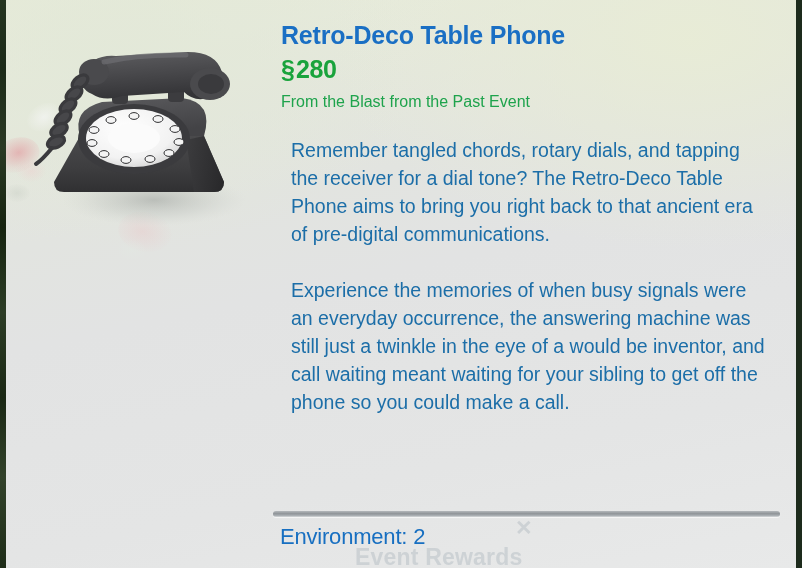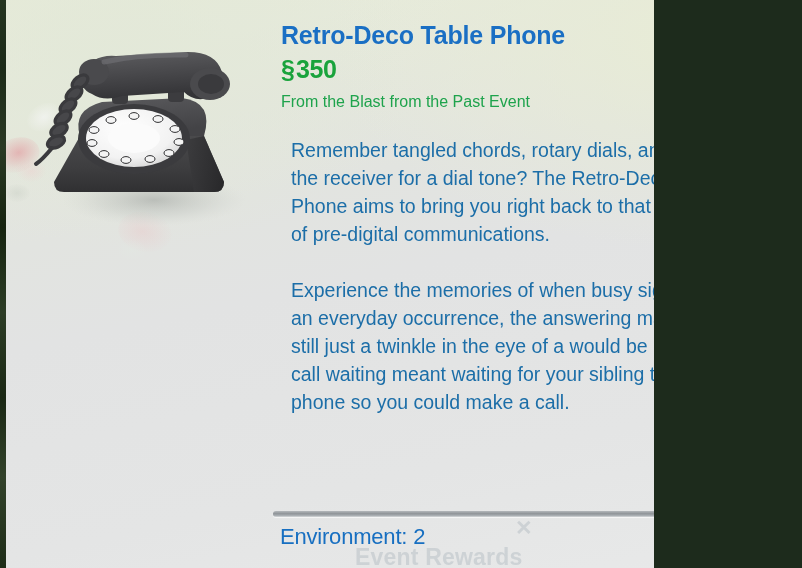--- a/index.html
+++ b/index.html
@@ -3,21 +3,21 @@
 <meta charset="utf-8">
 <title>Item Tooltip</title>
 <style>
   html, body {
     margin: 0;
     padding: 0;
     background: #1d2b1c;
   }
   #screen {
     position: relative;
-    width: 654px;
+    width: 796px;
     height: 568px;
     overflow: hidden;
     font-family: "Liberation Sans", sans-serif;
     -webkit-font-smoothing: antialiased;
   }
 
   
   .world-strip {
     position: absolute;
     left: 0; top: 0;
@@ -272,21 +272,21 @@
       </g>
       <path d="M34 108 Q24 120 18 124" stroke="#3a3a3d" stroke-width="4" fill="none" stroke-linecap="round"></path>
     </svg>
   </div>
 
   <div class="info">
     <h1 class="item-title">Retro-Deco Table Phone</h1>
 
     <div class="price-row">
       <span class="simoleon">§</span>
-      <span class="price-value">350</span>
+      <span class="price-value">280</span>
     </div>
 
     <div class="event-line">From the Blast from the Past Event</div>
 
     <div class="desc">
       <p>Remember tangled chords, rotary dials, and tapping the receiver for a dial tone? The Retro-Deco Table Phone aims to bring you right back to that ancient era of pre-digital communications.</p>
       <p>Experience the memories of when busy signals were an everyday occurrence, the answering machine was still just a twinkle in the eye of a would be inventor, and call waiting meant waiting for your sibling to get off the phone so you could make a call.</p>
     </div>
   </div>
 

